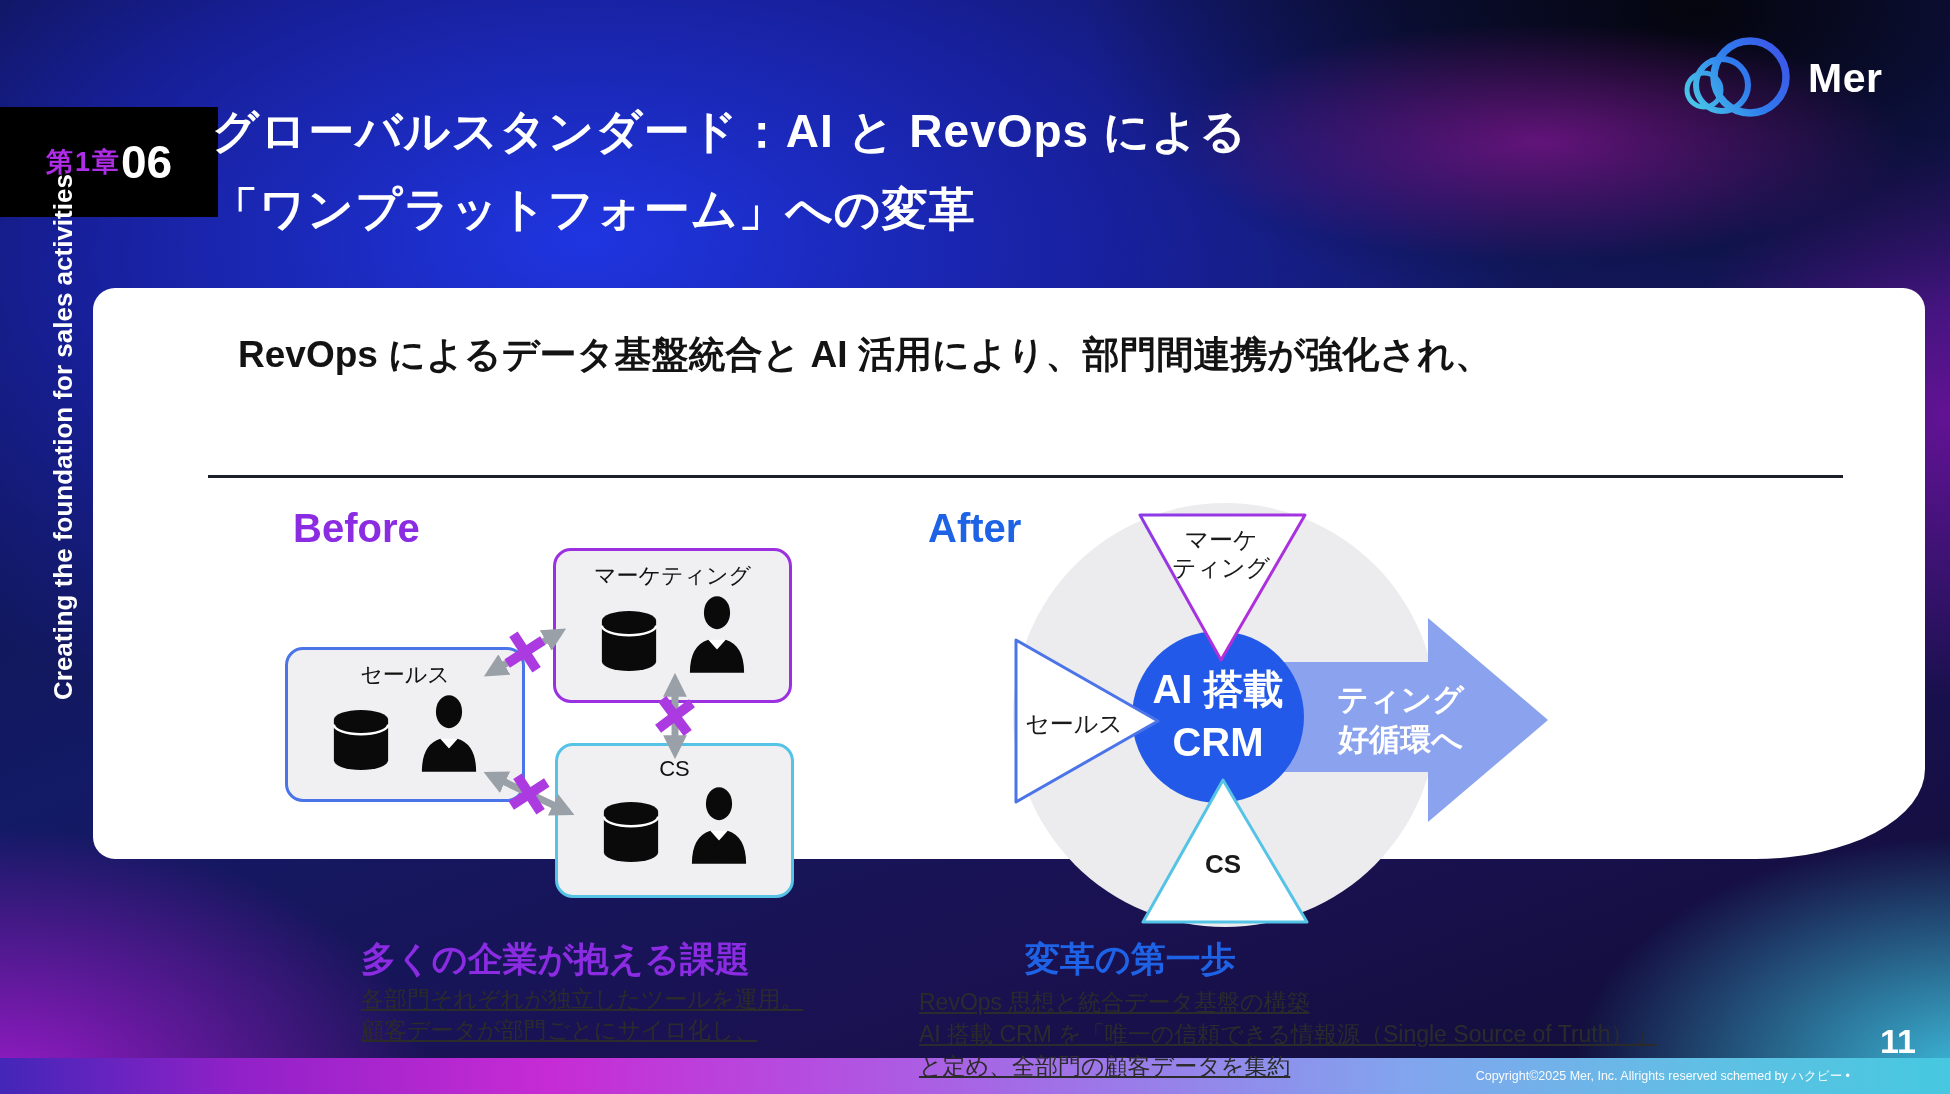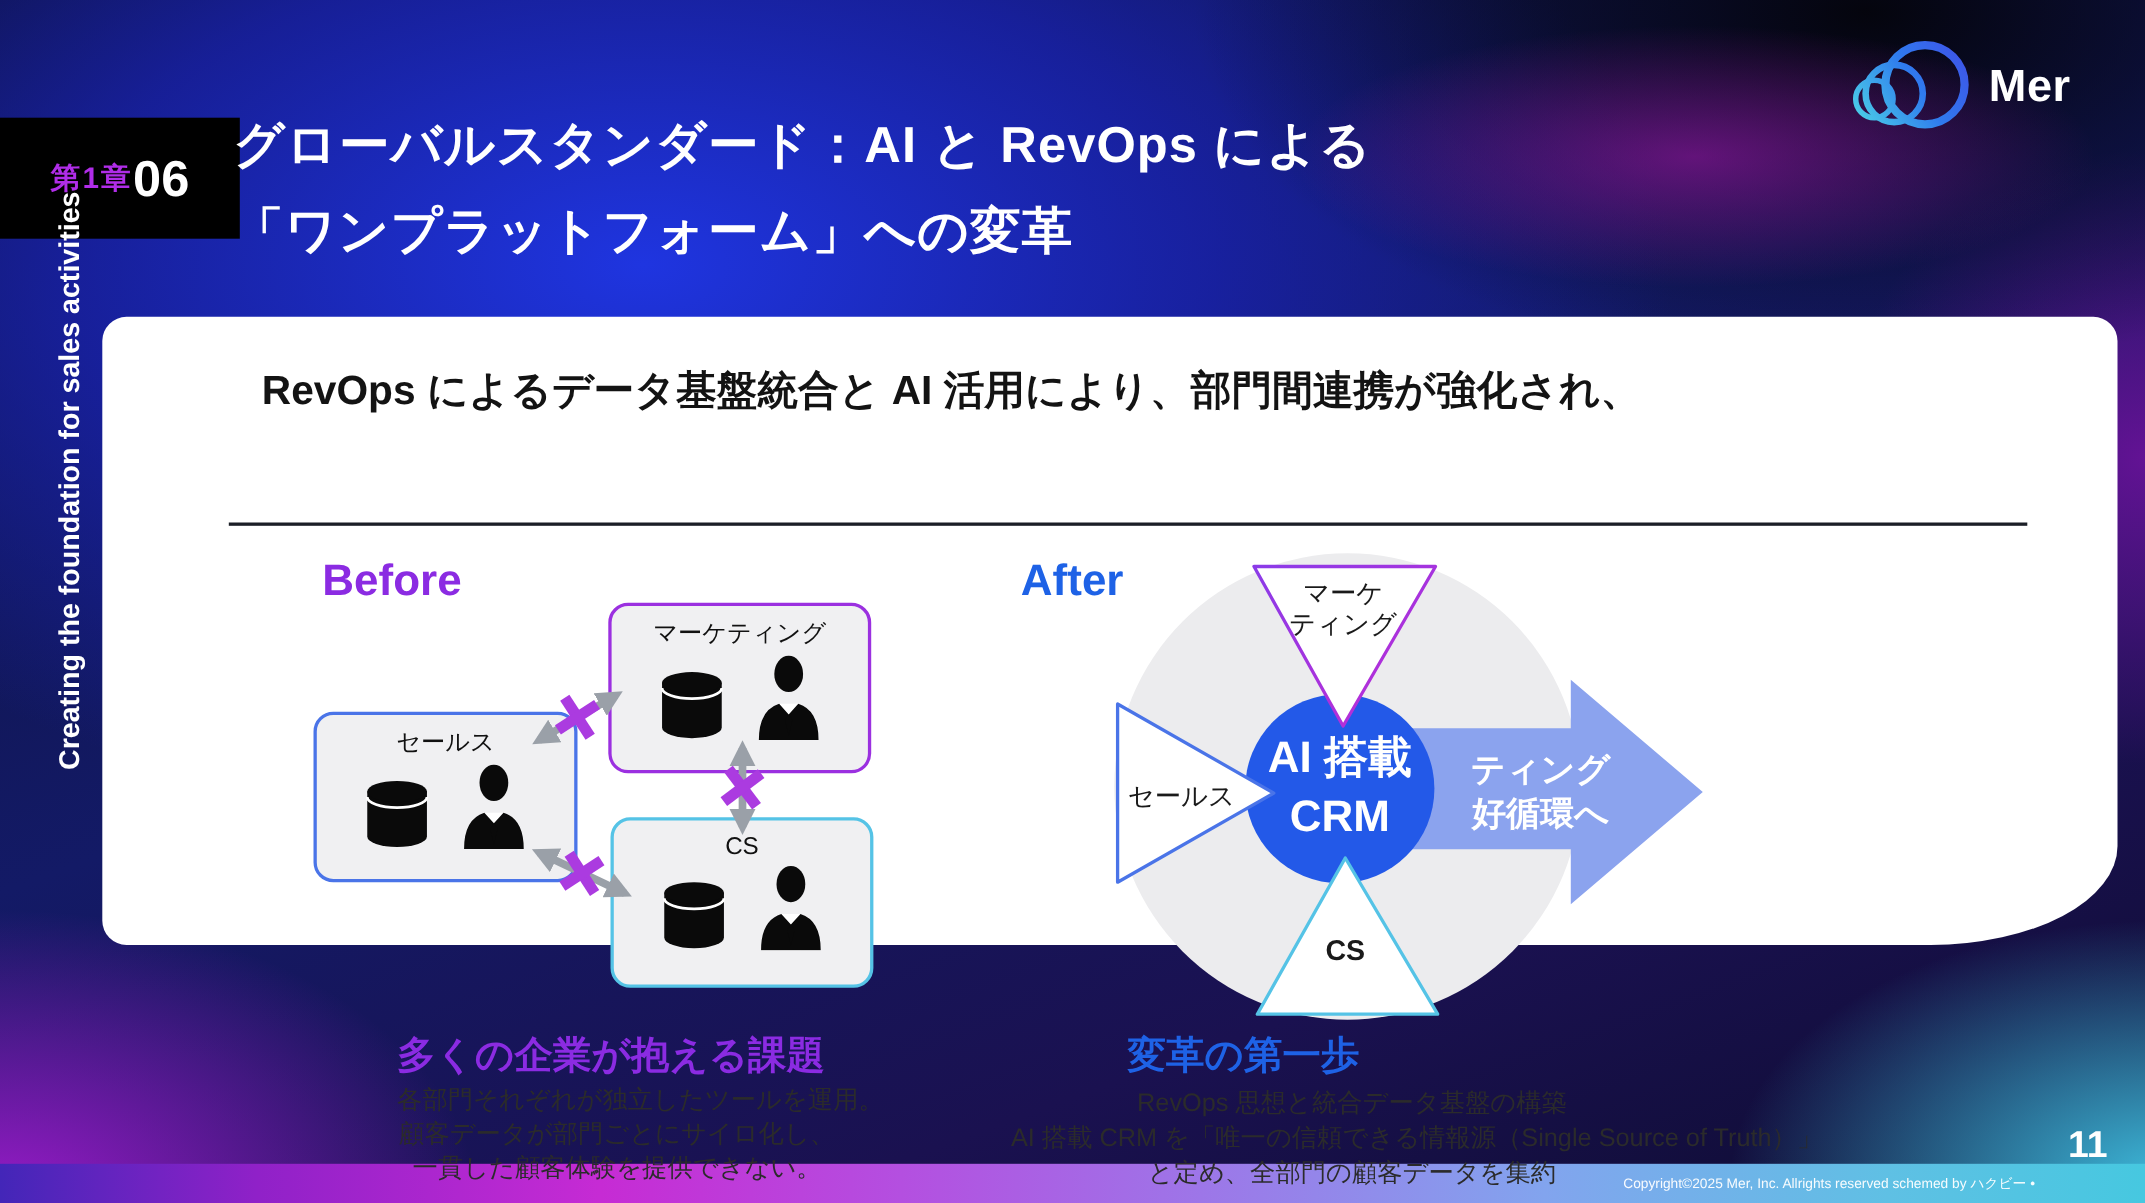--- a/index.html
+++ b/index.html
@@ -37,21 +37,21 @@
   .after-label{left:835px;color:#1e62e6;}
   .dept-box{position:absolute;width:233px;height:149px;background:#f0f0f2;border-radius:18px;
     display:flex;flex-direction:column;align-items:center;}
   .box-sales{left:192px;top:359px;width:234px;border:3px solid #4a74e8;}
   .box-mkt{left:460px;top:260px;border:3px solid #9b30e0;}
   .box-cs{left:462px;top:455px;border:3px solid #55c3e6;}
   .dept-label{margin-top:10px;font-size:22px;color:#111;font-weight:500;}
   .dept-icons{display:flex;align-items:flex-end;gap:26px;margin-top:4px;}
   .diagram-svg{position:absolute;left:0;top:0;width:1832px;height:790px;pointer-events:none;}
   .cap-title{position:absolute;width:400px;font-size:35px;font-weight:800;white-space:nowrap;}
-  .cap-lines{position:absolute;text-align:center;font-size:23px;line-height:31px;color:#2b2b2b;white-space:nowrap;}
+  .cap-lines{position:absolute;font-size:23px;line-height:31px;color:#2b2b2b;white-space:nowrap;text-decoration:underline;}
   .before-cap-title{left:268px;top:648px;color:#8b2be2;}
   .before-cap-lines{left:268px;top:696px;width:400px;}
   .after-cap-title{left:932px;top:648px;color:#1e62e6;}
   .after-cap-lines{left:826px;top:698px;width:620px;line-height:32px;}
   .after-center-text{position:absolute;left:1035px;top:375px;width:180px;text-align:center;
     color:#fff;font-size:40px;font-weight:800;line-height:53px;white-space:nowrap;}
   .tri-label{position:absolute;text-align:center;color:#1a1a1a;white-space:nowrap;}
   .tri-top{left:1048px;top:238px;width:160px;font-size:24px;line-height:28px;}
   .tri-left{left:925px;top:420px;width:112px;font-size:24px;}
   .tri-bottom{left:1080px;top:561px;width:100px;font-size:26px;font-weight:600;}
@@ -202,21 +202,20 @@
   <div class="tri-label tri-bottom">CS</div>
   <div class="arrow-text">
     <div>ティング</div>
     <div>好循環へ</div>
   </div>
 
   <div class="cap-title before-cap-title">多くの企業が抱える課題</div>
   <div class="cap-lines before-cap-lines">
     <div>各部門それぞれが独立したツールを運用。</div>
     <div>顧客データが部門ごとにサイロ化し、</div>
-    <div>一貫した顧客体験を提供できない。</div>
   </div>
   <div class="cap-title after-cap-title">変革の第一歩</div>
   <div class="cap-lines after-cap-lines">
     <div>RevOps 思想と統合データ基盤の構築</div>
     <div>AI 搭載 CRM を「唯一の信頼できる情報源（Single Source of Truth）」</div>
     <div>と定め、全部門の顧客データを集約</div>
   </div>
 </div>
 
 <div class="page-number">11</div>

